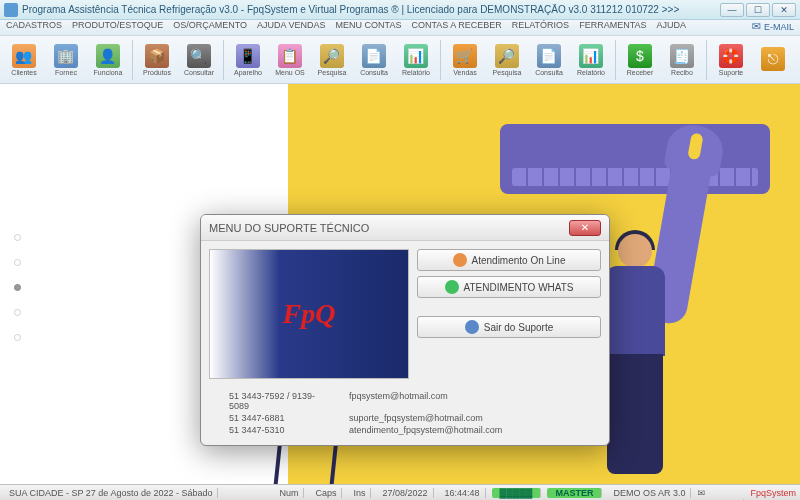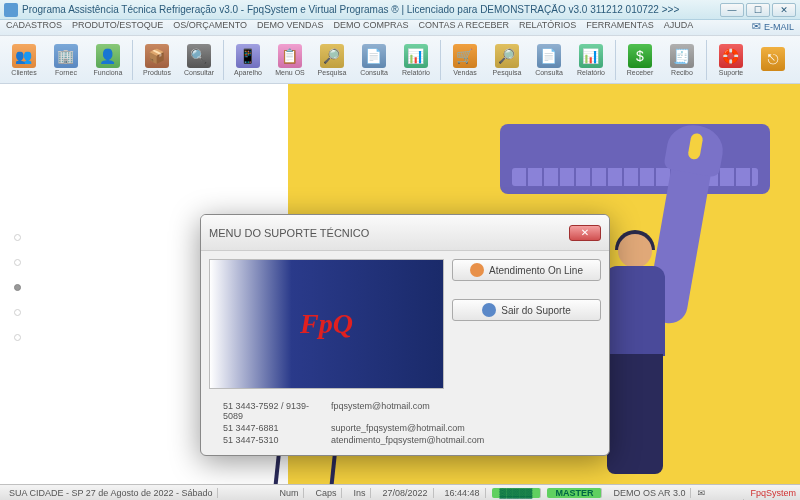--- a/index.html
+++ b/index.html
@@ -57,33 +57,33 @@
 .person2 .legs { width: 56px; height: 120px; background: #2a2a5a; position: absolute; top: 120px; left: 27px; border-radius: 0 0 8px 8px; }
 .wrench { position: absolute; top: 60px; right: 100px; width: 40px; height: 180px; background: #7a72c8; border-radius: 18px; transform: rotate(10deg); }
 .wrench::before { content: ""; position: absolute; top: -20px; left: -8px; width: 56px; height: 48px; background: #7a72c8; border-radius: 50% 50% 8px 8px; }
 .wrench::after { content: ""; position: absolute; top: -12px; left: 14px; width: 12px; height: 26px; background: #f5d13f; border-radius: 6px; }
 
 .left-dots { position: absolute; top: 150px; left: 14px; display: flex; flex-direction: column; gap: 18px; }
 .left-dots .dot { width: 7px; height: 7px; border-radius: 50%; background: #fff; border: 1px solid #d0d0d0; }
 .left-dots .dot.active { background: #999; border-color: #888; }
 
 .dialog { position: absolute; top: 130px; left: 200px; width: 410px; background: #f0f0f0; border: 1px solid #888; border-radius: 6px; box-shadow: 0 6px 30px rgba(0,0,0,.4); overflow: hidden; }
-.dialog .dtitle { height: 36px; background: linear-gradient(#fafafa,#e4e4e4); display: flex; align-items: center; padding: 0 8px; font-size: 11px; color: #555; border-bottom: 1px solid #ccc; }
+.dialog .dtitle { height: 26px; background: linear-gradient(#fafafa,#e4e4e4); display: flex; align-items: center; padding: 0 8px; font-size: 11px; color: #555; border-bottom: 1px solid #ccc; }
 .dialog .dtitle .dclose { margin-left: auto; width: 32px; height: 16px; background: linear-gradient(#f4a0a0,#d05050); border: 1px solid #a03030; border-radius: 3px; color: #fff; font-size: 10px; text-align: center; line-height: 14px; cursor: pointer; }
 .dialog .dbody { display: flex; padding: 8px; gap: 8px; }
-.logo-box { width: 235px; height: 130px; border: 1px solid #bbb; background: linear-gradient(90deg,#fff 0%,#2a3a8a 35%,#1a2a6a 100%); display: flex; flex-direction: column; align-items: center; justify-content: center; }
+.logo-box { width: 200px; height: 130px; border: 1px solid #bbb; background: linear-gradient(90deg,#fff 0%,#2a3a8a 35%,#1a2a6a 100%); display: flex; flex-direction: column; align-items: center; justify-content: center; }
 .logo-box .l1 { font-family: "Brush Script MT", cursive; font-size: 28px; color: #e02020; font-style: italic; font-weight: bold; }
 .logo-box .l2 { font-family: Georgia, serif; font-size: 24px; color: #fff; }
 .dlg-btns { flex: 1; display: flex; flex-direction: column; gap: 5px; }
 .dbtn { height: 22px; background: linear-gradient(#fdfdfd,#e6e6e6); border: 1px solid #aaa; border-radius: 3px; font-size: 10px; display: flex; align-items: center; justify-content: center; gap: 5px; cursor: pointer; color: #444; }
 .dbtn .bi { width: 14px; height: 14px; border-radius: 50%; display: inline-block; }
 .bi-chat { background: #e89048; } .bi-whats { background: #40c060; }
 .bi-faq { background: #e8c848; } .bi-list { background: #6888d0; }
 .bi-site { background: #5aa8e0; } .bi-exit { background: #5a88c8; }
-.dlg-contacts { padding: 4px 22px 10px; font-size: 9px; color: #555; display: grid; grid-template-columns: 100px 1fr; gap: 2px 8px; }
+.dlg-contacts { padding: 4px 28px 10px; font-size: 9px; color: #555; display: grid; grid-template-columns: 100px 1fr; gap: 2px 20px; }
 
 .statusbar { position: absolute; bottom: 0; left: 0; right: 0; height: 16px; background: linear-gradient(#f4f4f4,#e0e0e0); border-top: 1px solid #c0c0c0; display: flex; align-items: center; font-size: 9px; color: #555; padding: 0 4px; gap: 6px; }
 .statusbar .cell { padding: 0 5px; border-right: 1px solid #c0c0c0; white-space: nowrap; }
 .statusbar .sp { flex: 1; }
 .statusbar .chip { padding: 0 8px; border-radius: 2px; font-weight: bold; }
 .statusbar .green { background: #60d060; color: #064; }
 .statusbar .link { color: #2a6ab8; text-decoration: underline; cursor: pointer; margin-top: 22px; }
 .statusbar .brand { color: #d03030; }
 </style>
 </head>
@@ -96,22 +96,22 @@
     <div class="winbtn">—</div>
     <div class="winbtn">☐</div>
     <div class="winbtn">✕</div>
   </div>
 </div>
 
 <div class="menubar" id="menubar">
     <span>CADASTROS</span>
     <span>PRODUTO/ESTOQUE</span>
     <span>OS/ORÇAMENTO</span>
-    <span>DEMO VENDAS</span>
-    <span>DEMO COMPRAS</span>
+    <span>AJUDA VENDAS</span>
+    <span>MENU CONTAS</span>
     <span>CONTAS A RECEBER</span>
     <span>RELATÓRIOS</span>
     <span>FERRAMENTAS</span>
     <span>AJUDA</span>
     <span class="email">E-MAIL</span>
   </div>
 
 <div class="toolbar" id="toolbar">
     <div class="tb">
       <div class="ico ico-clientes">👥</div>
@@ -225,20 +225,24 @@
       <span class="dclose">✕</span>
     </div>
     <div class="dbody">
       <div class="logo-box">
         <div class="l1">FpQ</div>
       </div>
       <div class="dlg-btns" id="dlgbtns">
           <div class="dbtn">
             <span class="bi bi-chat"></span>
             <span>Atendimento On Line</span>
+          </div>
+          <div class="dbtn">
+            <span class="bi bi-whats"></span>
+            <span>ATENDIMENTO WHATS</span>
           </div>
           <div style="height: 8px;"></div>
           <div class="dbtn">
             <span class="bi bi-exit"></span>
             <span>Sair do Suporte</span>
           </div>
         </div>
     </div>
     <div class="dlg-contacts" id="dlgcontacts">
         <div>51 3443-7592 / 9139-5089</div>

